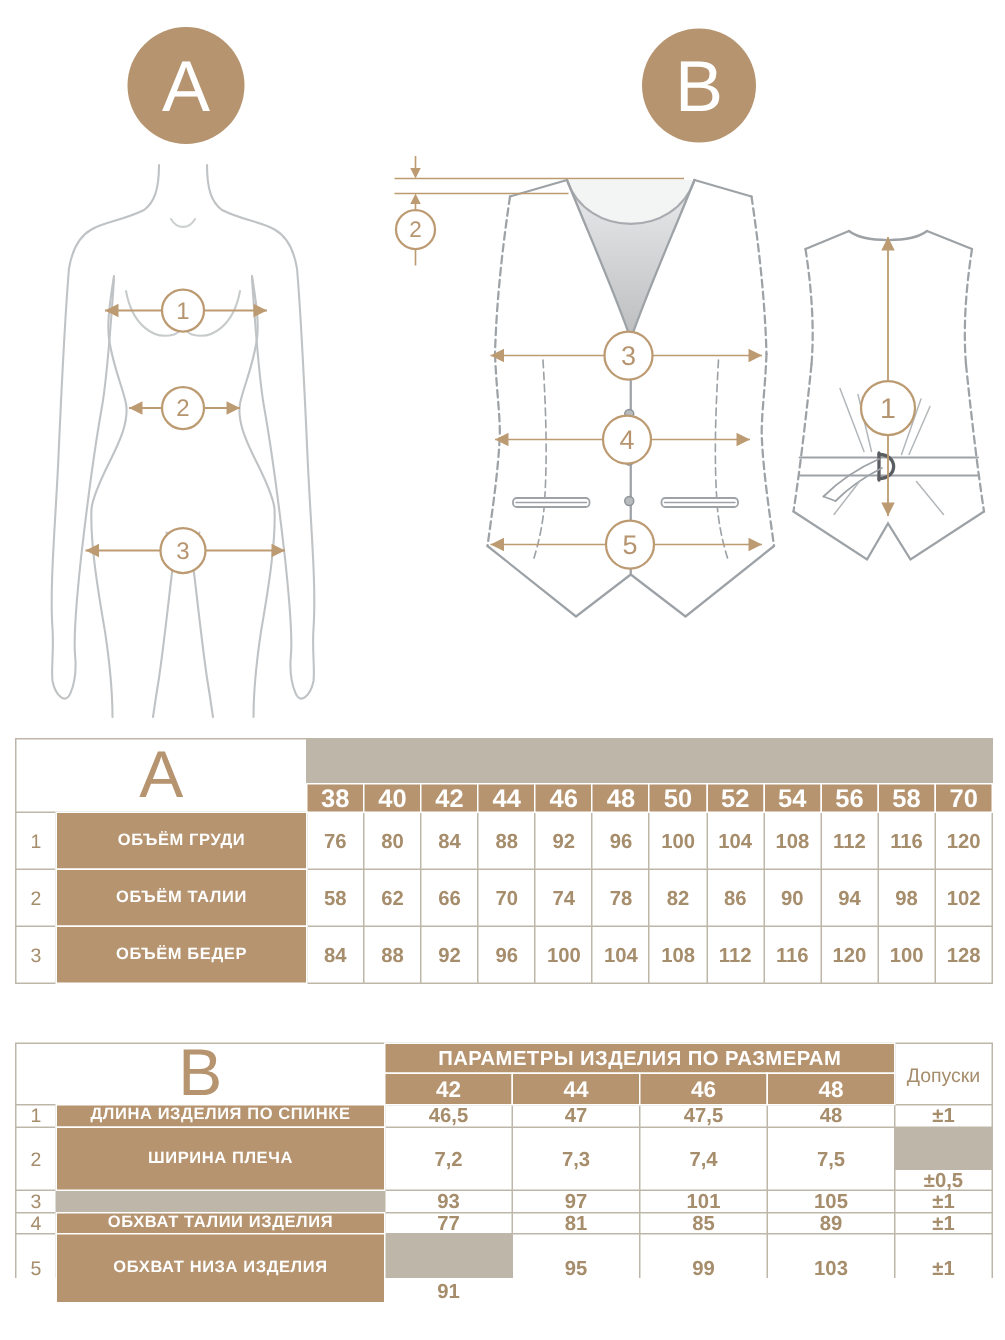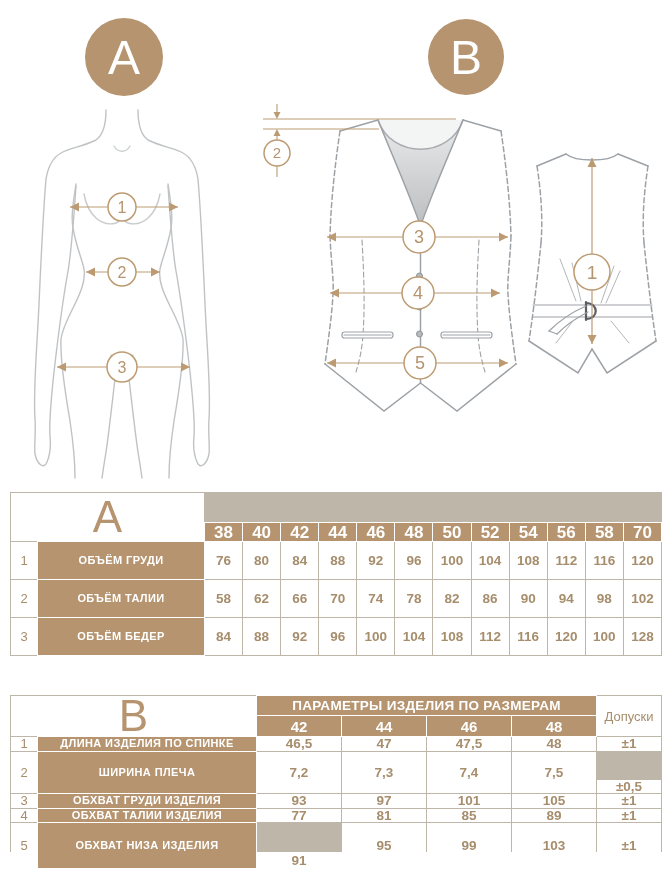--- a/index.html
+++ b/index.html
@@ -281,21 +281,20 @@
       <div class="cell val" style="grid-area: 3 / 6;">48</div>
       <div class="cell val tol" style="grid-area: 3 / 7;">±1</div>
       <div class="cell num" style="grid-area: 4 / 1;">2</div>
       <div class="cell tan label" style="grid-area: 4 / 2;">ШИРИНА ПЛЕЧА</div>
       <div class="cell val" style="grid-area: 4 / 3;">7,2</div>
       <div class="cell val" style="grid-area: 4 / 4;">7,3</div>
       <div class="cell val" style="grid-area: 4 / 5;">7,4</div>
       <div class="cell val" style="grid-area: 4 / 6;">7,5</div>
       <div class="cell val tol" style="grid-area: 4 / 7; margin-top: 28px;">±0,5</div>
       <div class="cell num" style="grid-area: 5 / 1;">3</div>
-      <div class="cell tan label" style="grid-area: 5 / 2;">ОБХВАТ ГРУДИ ИЗДЕЛИЯ</div>
       <div class="cell val" style="grid-area: 5 / 3;">93</div>
       <div class="cell val" style="grid-area: 5 / 4;">97</div>
       <div class="cell val" style="grid-area: 5 / 5;">101</div>
       <div class="cell val" style="grid-area: 5 / 6;">105</div>
       <div class="cell val tol" style="grid-area: 5 / 7;">±1</div>
       <div class="cell num" style="grid-area: 6 / 1;">4</div>
       <div class="cell tan label" style="grid-area: 6 / 2;">ОБХВАТ ТАЛИИ ИЗДЕЛИЯ</div>
       <div class="cell val" style="grid-area: 6 / 3;">77</div>
       <div class="cell val" style="grid-area: 6 / 4;">81</div>
       <div class="cell val" style="grid-area: 6 / 5;">85</div>

